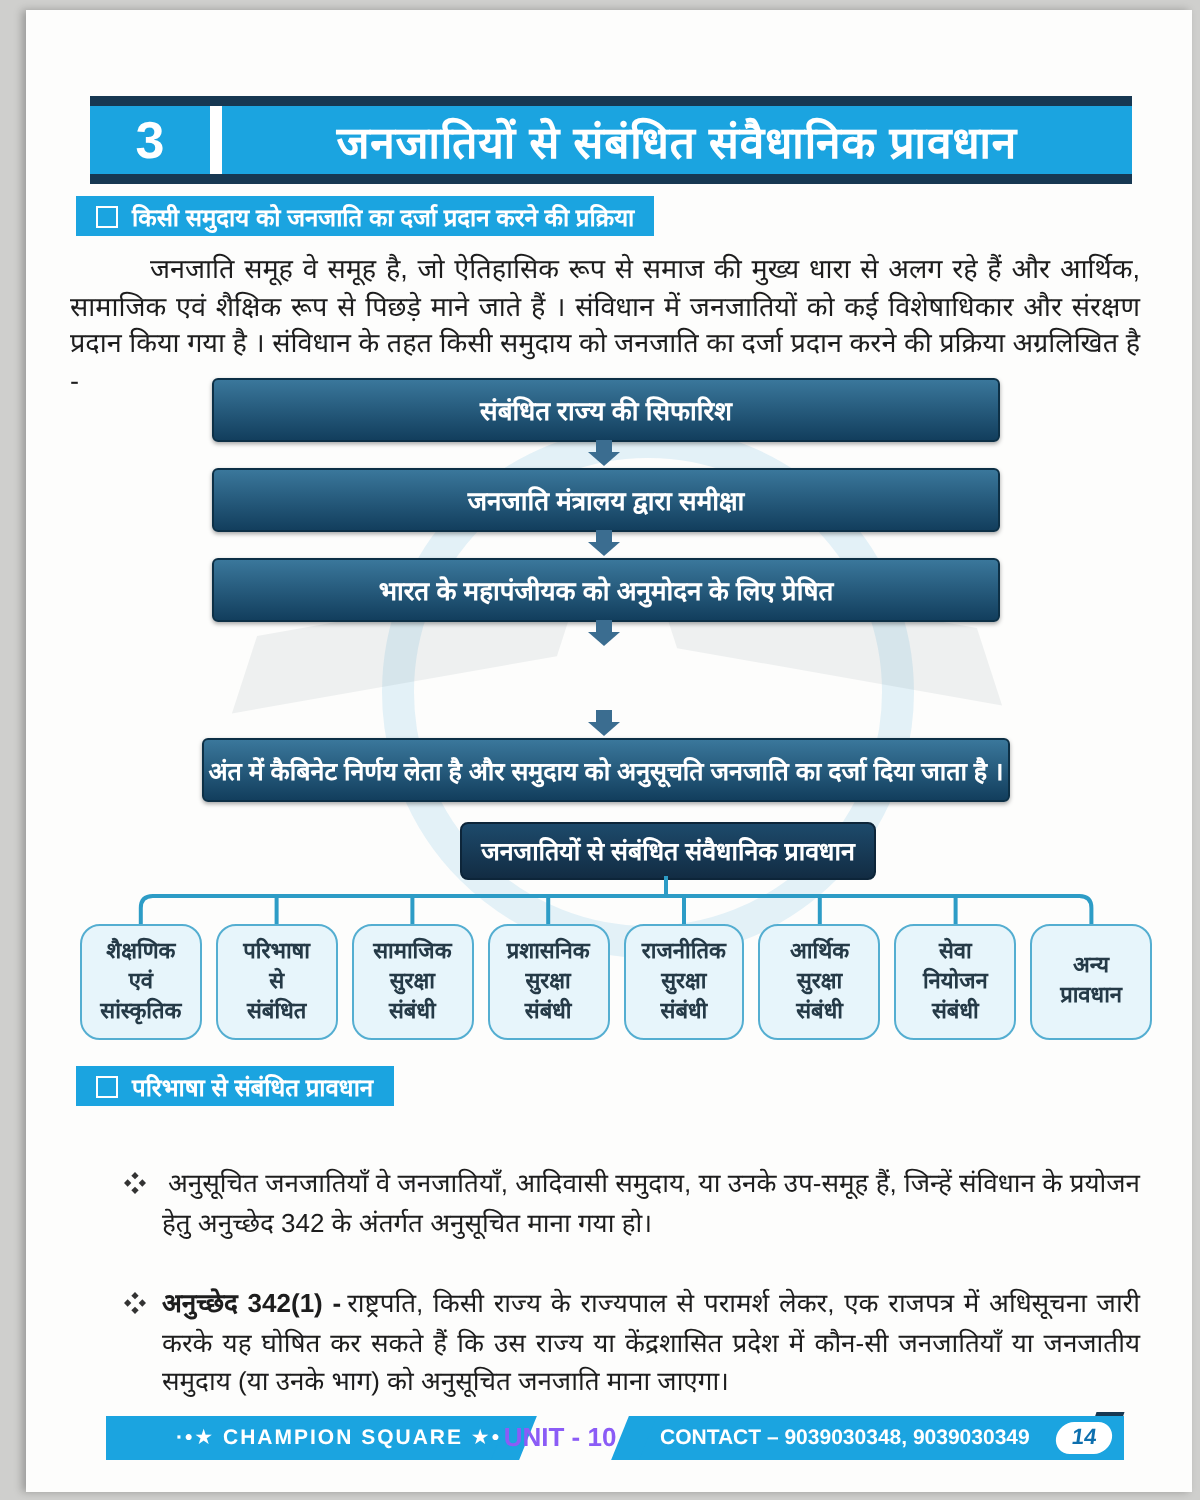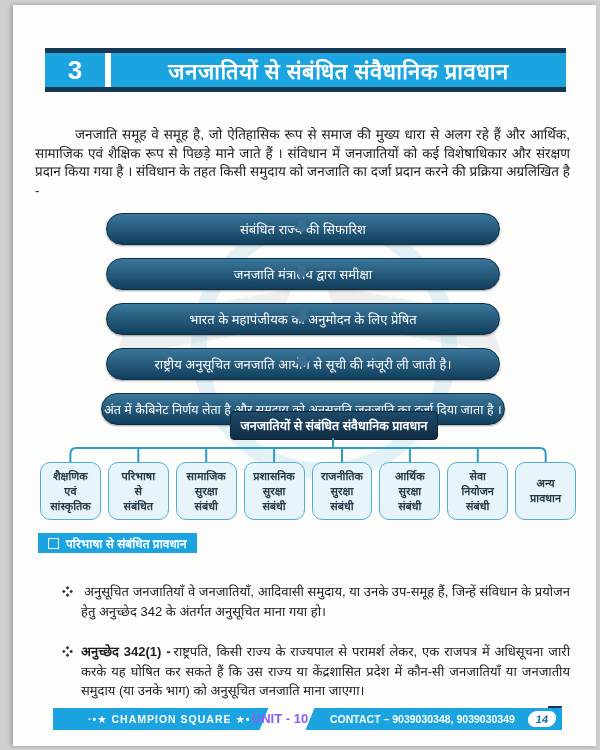--- a/index.html
+++ b/index.html
@@ -28,24 +28,24 @@
   .chap-title{flex:1;display:flex;align-items:center;justify-content:center;
     color:#fff;font-size:22px;font-weight:bold;letter-spacing:.5px;}
   
   .sechead{position:absolute;height:20px;background:#1ba4e0;display:inline-flex;
     align-items:center;padding:0 10px;gap:7px;color:#fff;font-size:12px;font-weight:bold;}
   .chk{width:9px;height:9px;border:1.5px solid #fff;display:inline-block;flex:0 0 auto;}
   
   .intro{position:absolute;left:22px;top:121px;width:535px;
     font-size:13.5px;line-height:18.6px;color:#1d1d1d;text-align:justify;text-indent:40px;}
   
-  .step{position:absolute;left:93px;width:392px;height:30px;border-radius:16px;
+  .step{position:absolute;left:93px;width:392px;height:30px;border-radius:3px;
     background:linear-gradient(#3a779b,#123e5d);border:1px solid #0d3046;
     box-shadow:0 1px 2px rgba(0,0,0,.35);
-    color:#fff;font-size:13px;font-weight:normal;display:flex;align-items:center;justify-content:center;margin-top:24px;}
+    color:#fff;font-size:13px;font-weight:bold;display:flex;align-items:center;justify-content:center;}
   .step.wide{left:88px;width:402px;font-size:12.5px;}
   .arrow{position:absolute;width:16px;height:13px;}
   .arrow .stem{position:absolute;left:4px;top:0;width:8px;height:6px;background:#3b6d90;}
   .arrow .head{position:absolute;left:0;top:6px;width:0;height:0;
     border-left:8px solid transparent;border-right:8px solid transparent;border-top:7px solid #3b6d90;}
   
   .root{position:absolute;left:217px;top:406px;width:206px;height:27px;border-radius:4px;
     background:linear-gradient(#1d4a6b,#122c43);border:1px solid #0d2539;
     color:#fff;font-size:12.5px;font-weight:bold;display:flex;align-items:center;justify-content:center;}
   .treesvg{position:absolute;left:27px;top:433px;}
@@ -86,39 +86,42 @@
   <div class="wm-ring"></div>
   <div class="wm-wing l"></div>
   <div class="wm-wing r"></div>
 
   <div class="chap">
     <div class="chap-num">3</div>
     <div class="chap-div"></div>
     <div class="chap-title">जनजातियों से संबंधित संवैधानिक प्रावधान</div>
   </div>
 
+  <div class="sechead" style="left:25px;top:93px;">
+    <span class="chk"></span>
+    <span>किसी समुदाय को जनजाति का दर्जा प्रदान करने की प्रक्रिया</span>
+  </div>
 
   <div class="intro">जनजाति समूह वे समूह है, जो ऐतिहासिक रूप से समाज की मुख्य धारा से अलग रहे हैं और आर्थिक, सामाजिक एवं शैक्षिक रूप से पिछड़े माने जाते हैं । संविधान में जनजातियों को कई विशेषाधिकार और संरक्षण प्रदान किया गया है । संविधान के तहत किसी समुदाय को जनजाति का दर्जा प्रदान करने की प्रक्रिया अग्रलिखित है -</div>
 
   <div class="step" style="top:184px;">संबंधित राज्य की सिफारिश</div>
   <div class="arrow" style="left:281px;top:215px;">
       <span class="stem"></span>
       <span class="head"></span>
     </div>
   <div class="step" style="top:229px;">जनजाति मंत्रालय द्वारा समीक्षा</div>
   <div class="arrow" style="left:281px;top:260px;">
       <span class="stem"></span>
       <span class="head"></span>
     </div>
   <div class="step" style="top:274px;">भारत के महापंजीयक को अनुमोदन के लिए प्रेषित</div>
   <div class="arrow" style="left:281px;top:305px;">
       <span class="stem"></span>
       <span class="head"></span>
     </div>
-  <div class="step" style="top:319px;">राष्ट्रीय अनुसूचित जनजाति आयोग से सूची की मंजूरी ली जाती है।</div>
   <div class="arrow" style="left:281px;top:350px;">
       <span class="stem"></span>
       <span class="head"></span>
     </div>
   <div class="step wide" style="top:364px;">अंत में कैबिनेट निर्णय लेता है और समुदाय को अनुसूचति जनजाति का दर्जा दिया जाता है ।</div>
 
   <div class="root">जनजातियों से संबंधित संवैधानिक प्रावधान</div>
   <svg class="treesvg" width="536" height="24" viewBox="0 0 536 24">
     <path d="M293,0 V10 M30.4,24 V16 Q30.4,10 36.4,10 H499.7 Q505.7,10 505.7,16 V24
              M98.3,10 V24 M166.2,10 V24 M234.1,10 V24 M302,10 V24 M369.9,10 V24 M437.8,10 V24" fill="none" stroke="#2d9cc6" stroke-width="2"></path>

